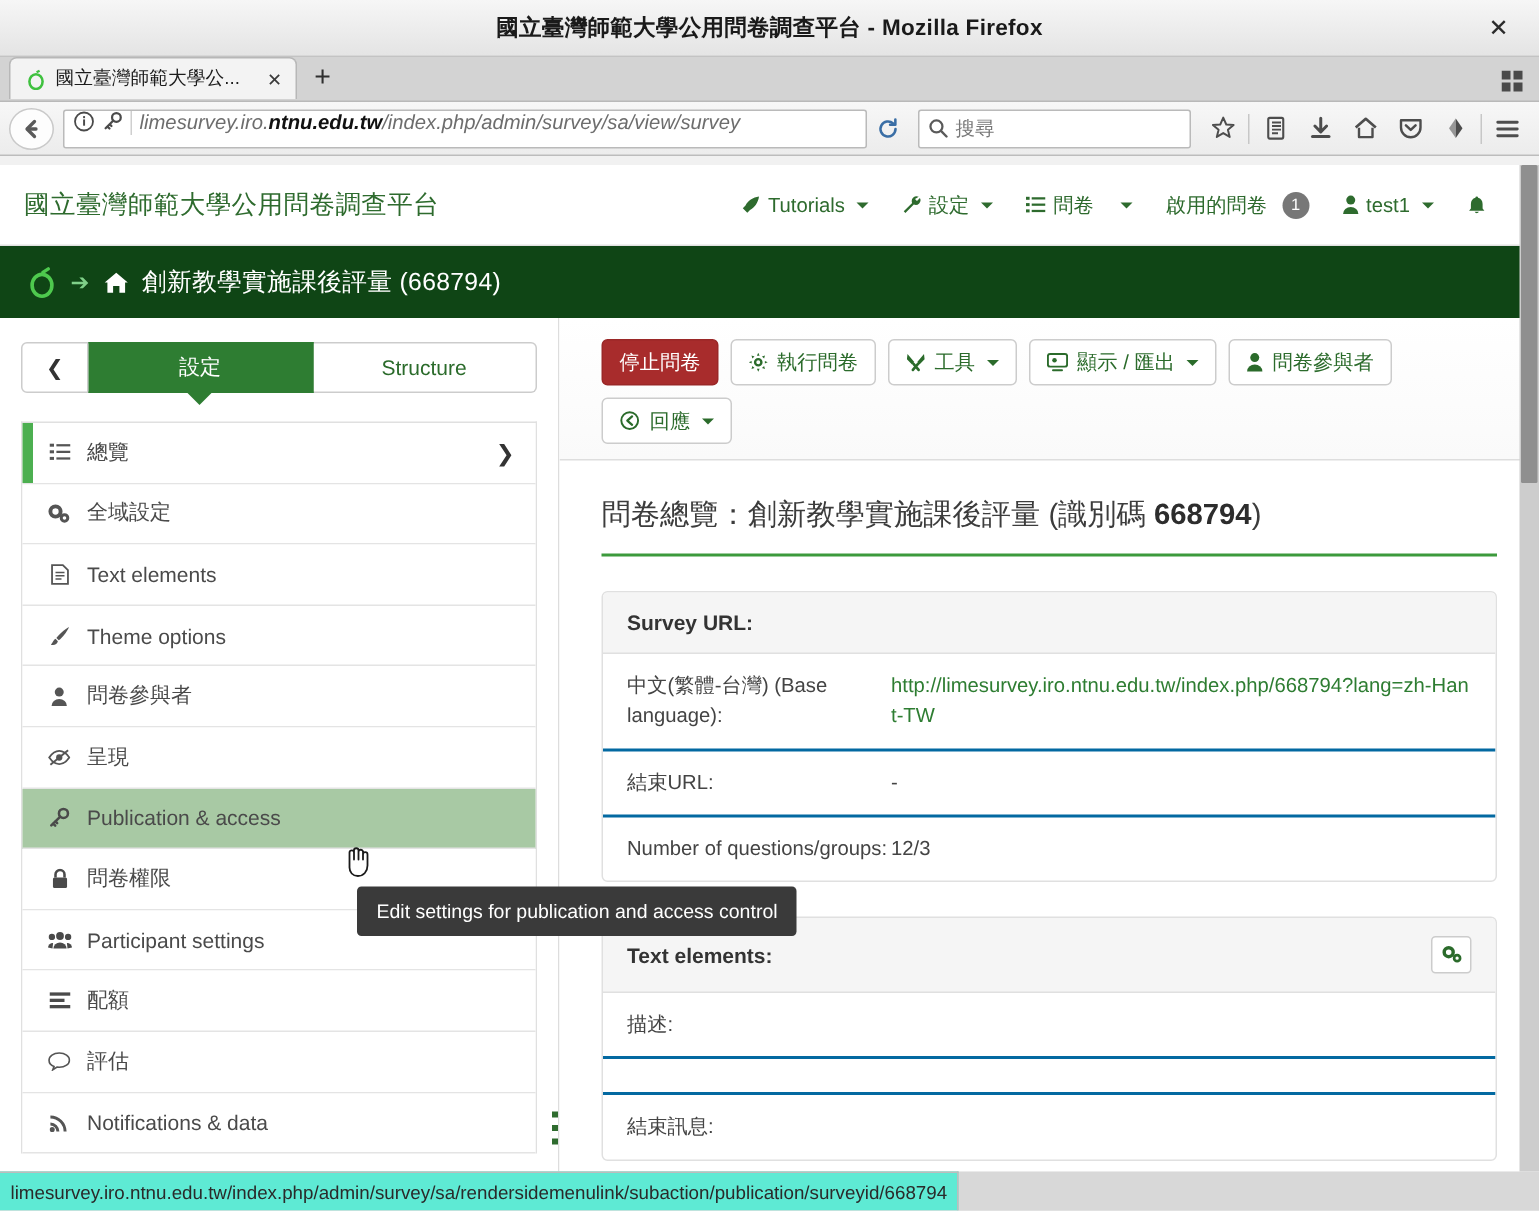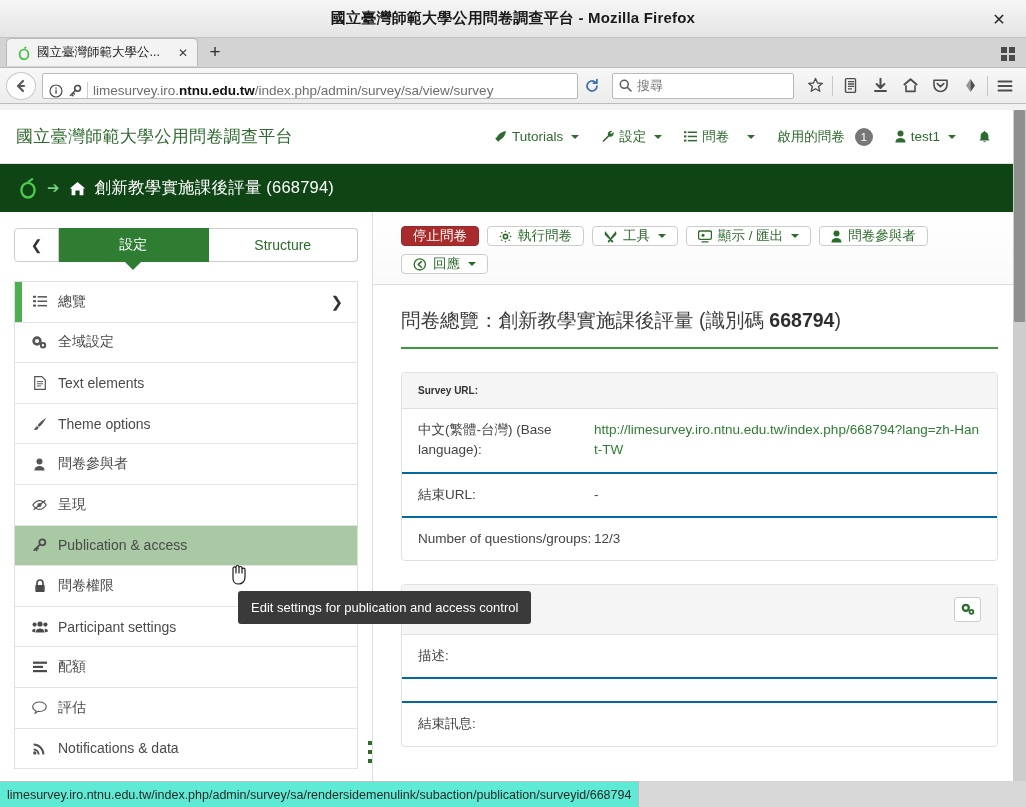--- a/index.html
+++ b/index.html
@@ -63,22 +63,23 @@
     cursor: pointer; color: #4c4c4c;
   }
   .nav-back {
     width: 30px; height: 28px; border-radius: 50%;
     display:flex;align-items:center;justify-content:center;
     border:1px solid #c9c9c9; background:#fdfdfd; color:#555; cursor:pointer;
     margin-right:4px;
   }
   .urlbar {
     flex: 1; height: 26px; background: #fff; border: 1px solid #bababa;
-    border-radius: 2px; display: flex; align-items: flex-end; padding: 0 4px; gap: 5px;
+    border-radius: 2px; display: flex; align-items: flex-start; padding: 0 4px; gap: 5px;
     min-width: 0;
+    font-style: italic;
   }
   .urlbar .ident { display:flex; align-items:center; gap:5px; padding-left:2px; }
   .url-sep { width:1px; height:16px; background:#cfcfcf; }
   .url-text {
     font-size: 13.5px; color: #6d6d6d; white-space: nowrap; overflow: hidden;
     flex: 1; min-width:0;
   }
   .url-text b { color: #111; font-weight: 700; }
   .url-reload {
     width: 24px; height:24px; display:flex;align-items:center;justify-content:center;
@@ -181,21 +182,21 @@
   .side-grip i { width:4px;height:4px;background:#2e6b2e;display:block; }
 
   
   .main { flex: 1; background: #fff; position: relative; overflow:hidden; }
   .toolbar {
     padding: 14px 0 10px 28px; border-bottom: 1px solid #dedede;
     background: linear-gradient(#fff,#fafafa);
   }
   .btn-row { display:flex; flex-wrap: wrap; gap: 8px; }
   .btn {
-    height: 20px; display:inline-flex; align-items:center; gap:6px;
+    height: 31px; display:inline-flex; align-items:center; gap:6px;
     padding: 0 11px; border:1px solid #ccc; border-radius:4px; background:#fff;
     font-size: 13.5px; color:#2b6b2b; cursor:pointer; white-space:nowrap;justify-content:center;
   }
   .btn.danger { background:#a82c2c; border-color:#9a2727; color:#fff; }
   .btn .dcaret {
     width:0;height:0;border-left:4px solid transparent;border-right:4px solid transparent;
     border-top:4px solid #2b6b2b; margin-left:2px;
   }
 
   .content { padding: 22px 28px 0 28px; }
@@ -204,21 +205,21 @@
     padding-bottom: 13px; border-bottom: 2px solid #3c9a3c;
   }
   .page-title b { font-weight: 700; color:#2d2d2d; }
 
   .card {
     margin-top: 23px; border: 1px solid #e0e0e0; border-radius: 4px;
     background:#fff; overflow: hidden;
   }
   .card-head {
     background: #f5f5f5; border-bottom: 1px solid #e0e0e0;
-    padding: 12px 16px; font-size: 10px; font-weight: 700; color: #333;
+    padding: 12px 16px; font-size: 14px; font-weight: 700; color: #333;
     display:flex; align-items:center;
   }
   .card-head .gear-btn {
     margin-left:auto; width:27px;height:25px; border:1px solid #ccc; border-radius:3px;
     background:#fff; display:flex;align-items:center;justify-content:center;
     color:#2e6b2e; font-size:13px; cursor:pointer;
   }
   .card-row {
     display: flex; border-bottom: 2px solid #0369a1; padding: 11px 16px;
     font-size: 13.5px; color: #444;

